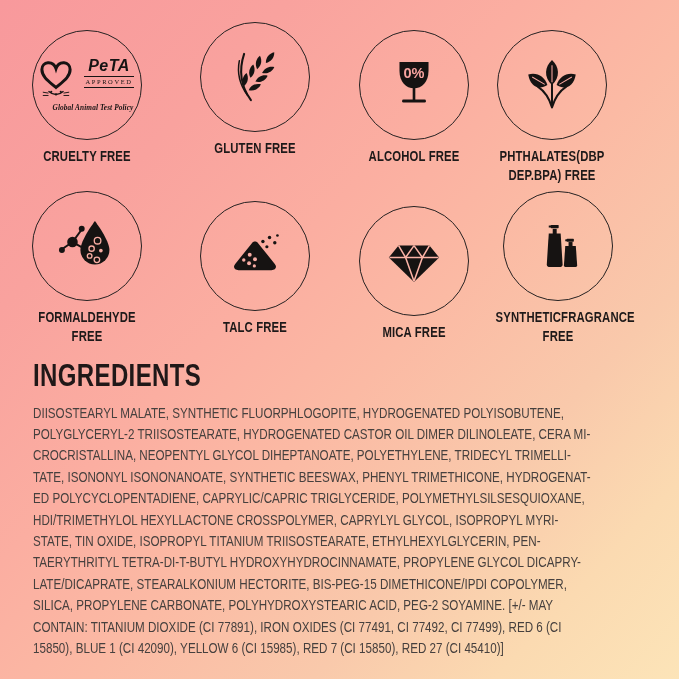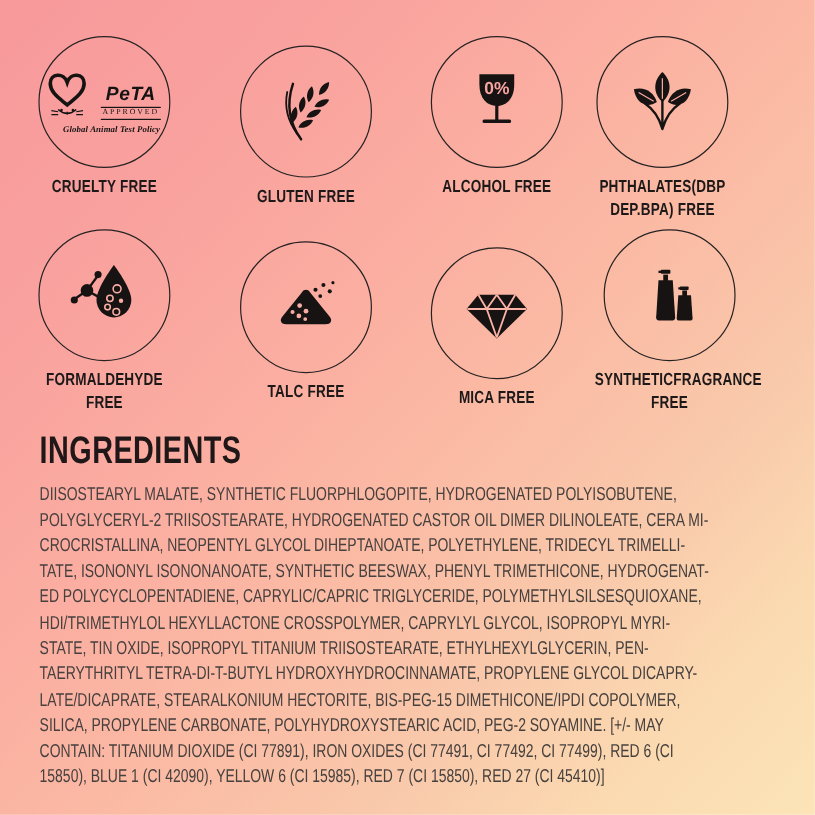--- a/index.html
+++ b/index.html
@@ -2,34 +2,34 @@
 <html><head>
 <meta charset="utf-8">
 <style>
   html,body{margin:0;padding:0;}
   body{
     width:679px;height:679px;position:relative;overflow:hidden;
     font-family:"Liberation Sans", sans-serif;
     background:linear-gradient(133deg,#f8999c 0%,#f9a29e 22%,#fbaea1 40%,#fbbaa4 55%,#f9c9ab 72%,#fbdab1 86%,#fce4b8 100%);
   }
   .badge{position:absolute;width:160px;text-align:center;}
-  #b1{left:7px;top:30px}#b2{left:175px;top:38px}#b3{left:334px;top:30px}#b4{left:472px;top:30px}
+  #b1{left:7px;top:30px}#b2{left:175px;top:22px}#b3{left:334px;top:30px}#b4{left:472px;top:30px}
   #b5{left:7px;top:191px}#b6{left:175px;top:201px}#b7{left:334px;top:206px}#b8{left:478px;top:191px}
   .circle{
     width:110px;height:110px;border:1.6px solid #262222;border-radius:50%;
     margin:0 auto;display:flex;align-items:center;justify-content:center;box-sizing:border-box;
   }
   .badge-label{
     margin-top:7px;font-weight:700;font-size:14.5px;line-height:19px;color:#1d1919;
     transform:scaleX(0.78);transform-origin:50% 0;letter-spacing:0.2px;
   }
   .badge-label span{display:block;white-space:nowrap;}
   
   .peta-wrap{width:88px;display:flex;flex-direction:column;align-items:center;}
-  .peta-top{display:flex;align-items:flex-end;gap:12px;}
+  .peta-top{display:flex;align-items:flex-start;gap:12px;}
   .peta-col{display:flex;flex-direction:column;align-items:center;}
   .peta-brand{font-size:16px;font-weight:700;letter-spacing:0.5px;color:#161313;line-height:1;font-style:italic;}
   .peta-approved{
     font-family:"Liberation Serif",serif;font-size:6.5px;letter-spacing:1.6px;color:#161313;
     border-top:1px solid #161313;border-bottom:1px solid #161313;padding:1.5px 1px;margin-top:2px;line-height:1;
   }
   .peta-policy{
     font-family:"Liberation Serif",serif;font-style:italic;font-weight:700;
     font-size:7.3px;color:#161313;margin-top:3px;white-space:nowrap;letter-spacing:0.1px;padding-left:12px;
   }

